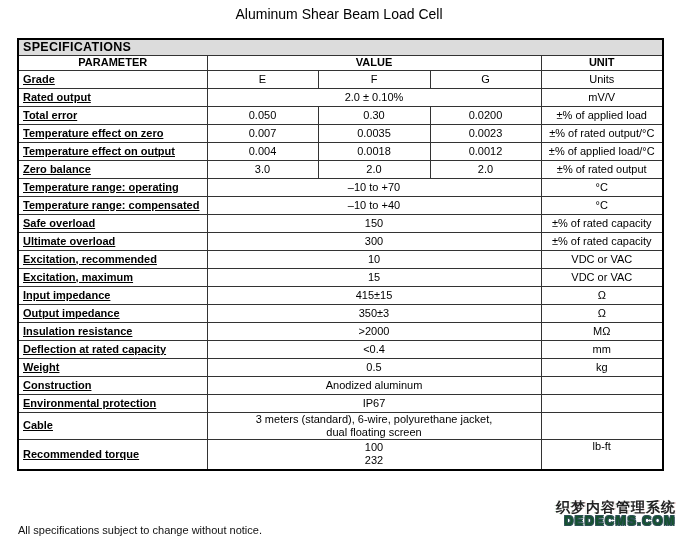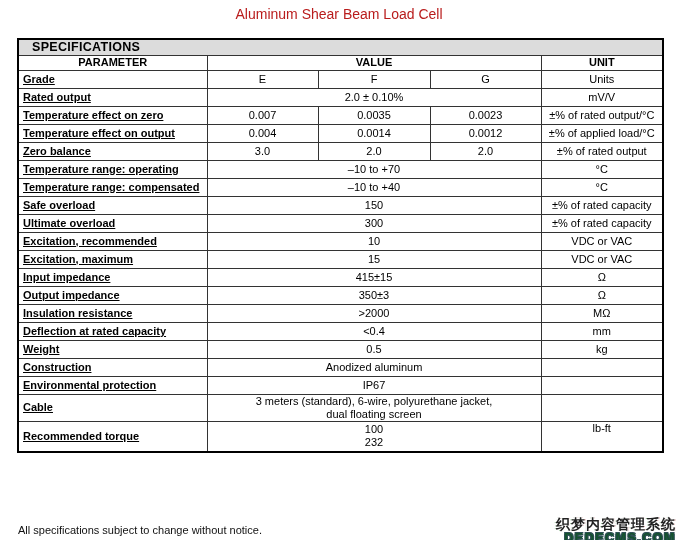--- a/index.html
+++ b/index.html
@@ -6,36 +6,36 @@
   html, body { margin: 0; padding: 0; }
   body {
     width: 678px; height: 540px;
     background: #ffffff;
     font-family: "Liberation Sans", sans-serif;
     position: relative;
     color: #000;
   }
   .page-title {
     position: absolute; top: 6px; left: 0; width: 100%;
-    text-align: center; font-size: 14px; color: #b91c1c;
+    text-align: center; font-size: 14px; color: #000000;
   }
   table.spec {
     position: absolute; left: 17px; top: 38px; width: 645px;
     border-collapse: collapse; table-layout: fixed;
     border: 2px solid #000;
   }
   table.spec td {
     border: 1px solid #333;
     font-size: 11px; color: #000;
     height: 18px; padding: 0 4px;
     overflow: hidden; line-height: 13px;
   }
   tr.spec-head td {
     background: #dcdcdc; font-weight: bold; font-size: 12.5px;
-    text-align: left; height: 16px; padding-left: 13px;
+    text-align: left; height: 16px; padding-left: 4px;
     letter-spacing: 0.3px;
   }
   tr.col-head td { font-weight: bold; text-align: center; height: 15px; margin-top: 24px; }
   td.param { text-align: left; font-weight: bold; padding-left: 5px; text-decoration: underline; }
   td.val, td.unit { text-align: center; font-weight: normal; }
   td.multiline { white-space: pre-line; }
   tr.cable-row td { height: 27px; }
   tr.torque-row td { height: 31px; }
   td.unit-top { vertical-align: top; padding-top: 1px; }
   .footer {
@@ -44,21 +44,20 @@
   }
   .watermark {
     position: absolute; right: 2px; top: 500px;
     text-align: right; z-index: 5; pointer-events: none;
   }
   .wm-line1 {
     font-size: 14px; font-weight: bold; color: #222; letter-spacing: 1px;
     line-height: 15px;
     text-shadow: -1px -1px 0 #fff, 1px -1px 0 #fff, -1px 1px 0 #fff,
                  1px 1px 0 #fff, 0 0 3px #fff, 1px 0 0 #b33, -1px 0 0 #383;
-    margin-top: 17px;
   }
   .wm-line2 {
     font-size: 12.5px; font-weight: bold; color: #14532d; letter-spacing: 1.5px;
     line-height: 13px;
     text-shadow: -1px -1px 0 #2d4f55, 1px -1px 0 #2d4f55,
                  -1px 1px 0 #2d4f55, 1px 1px 0 #2d4f55, 0 0 1px #2d4f55;
   }
 </style>
 </head>
 <body>
@@ -89,30 +88,37 @@
       <td class="val">F</td>
       <td class="val">G</td>
       <td class="unit">Units</td>
     </tr>
     <tr>
       <td class="param">Rated output</td>
       <td class="val" colspan="3">2.0 ± 0.10%</td>
       <td class="unit">mV/V</td>
     </tr>
     <tr>
+      <td class="param">Total error</td>
+      <td class="val">0.050</td>
+      <td class="val">0.30</td>
+      <td class="val">0.0200</td>
+      <td class="unit">±% of applied load</td>
+    </tr>
+    <tr>
       <td class="param">Temperature effect on zero</td>
       <td class="val">0.007</td>
       <td class="val">0.0035</td>
       <td class="val">0.0023</td>
       <td class="unit">±% of rated output/°C</td>
     </tr>
     <tr>
       <td class="param">Temperature effect on output</td>
       <td class="val">0.004</td>
-      <td class="val">0.0014</td>
+      <td class="val">0.0018</td>
       <td class="val">0.0012</td>
       <td class="unit">±% of applied load/°C</td>
     </tr>
     <tr>
       <td class="param">Zero balance</td>
       <td class="val">3.0</td>
       <td class="val">2.0</td>
       <td class="val">2.0</td>
       <td class="unit">±% of rated output</td>
     </tr>

